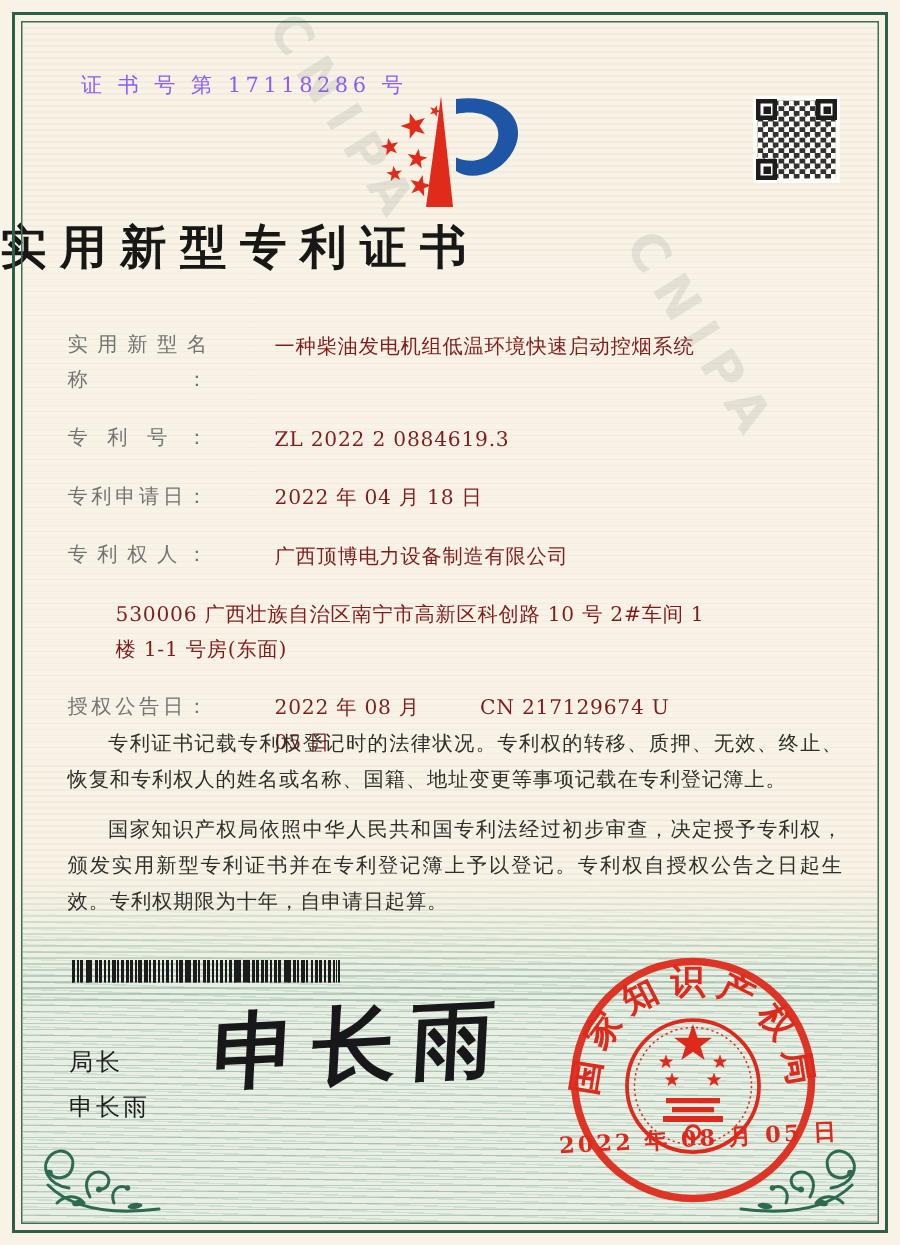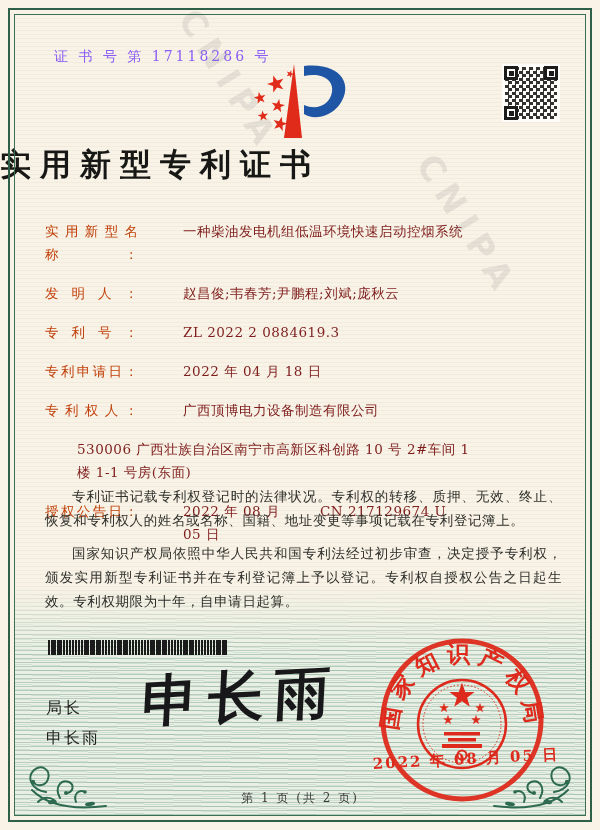--- a/index.html
+++ b/index.html
@@ -34,39 +34,39 @@
   .qr-noise{position:absolute;inset:3px;background-image:repeating-conic-gradient(#1c1c1c 0% 25%,transparent 0% 50%);background-size:7px 7px;opacity:.9;}
   .qr .f{position:absolute;width:8px;height:8px;border:3px solid #1c1c1c;background:#fdfcf8;}
   .qr .f::after{content:"";position:absolute;inset:1.5px;background:#1c1c1c;}
   .f.tl{left:2px;top:2px;} .f.tr{right:2px;top:2px;} .f.bl{left:2px;bottom:2px;}
 
   .title{position:absolute;left:0;right:0;top:144px;text-align:left;font-size:31px;font-weight:bold;
          letter-spacing:9px;color:#171715;}
 
   .fields{position:absolute;left:45px;right:36px;top:220px;font-size:13.5px;}
   .row{display:flex;margin-bottom:16px;line-height:23px;}
-  .lbl{display:inline-block;width:93px;flex:0 0 93px;text-align:justify;text-align-last:justify;color:#c2410c;}
+  .lbl{display:inline-block;width:93px;flex:0 0 93px;text-align:justify;text-align-last:justify;color:#737373;font-family:Liberation Mono, monospace;}
   .val{margin-left:45px;flex:1;letter-spacing:.5px;color:#7f1d1d;}
   .val.addr{max-width:408px;margin-left:32px;}
   .grant-group2{display:flex;margin-left:28px;}
   .grant-group1{display:flex;width:235px;flex:0 0 235px;justify-content:flex-end;}
   .grant-group1 .val{margin-left:45px;}
   .grant-group2 .lbl{width:80px;flex:0 0 80px;}
   .grant-group2 .val{margin-left:12px;}
 
   .paras{position:absolute;left:45px;right:38px;top:484px;font-size:13.5px;line-height:1.8;
          letter-spacing:.6px;color:#2e2e2a;}
   .paras p{margin:0 0 8px 0;text-indent:2em;text-align:justify;}
 
   .barcode{position:absolute;left:48px;top:640px;width:180px;height:15px;
     background-image:repeating-linear-gradient(90deg,#1b1b1b 0 1.5px,transparent 1.5px 3px),
                      repeating-linear-gradient(90deg,#1b1b1b 0 1px,transparent 1px 5.5px),
                      repeating-linear-gradient(90deg,#1b1b1b 0 2px,transparent 2px 9px);z-index:4;}
 
-  .commissioner{position:absolute;left:46px;top:694px;font-size:16px;color:#1f1f1d;z-index:4;line-height:30px;letter-spacing:2px;font-family:Liberation Mono, monospace;}
+  .commissioner{position:absolute;left:46px;top:694px;font-size:16px;color:#1f1f1d;z-index:4;line-height:30px;letter-spacing:2px;font-family:Liberation Serif, serif;}
   .signature{position:absolute;left:142px;top:660px;font-size:56px;color:#18181a;z-index:4;
      font-family:"DejaVu Serif",serif;transform:rotate(-3deg) skewX(-6deg);letter-spacing:10px;font-weight:600;}
 
   .seal{position:absolute;left:376px;top:634px;width:172px;height:172px;z-index:5;mix-blend-mode:multiply;}
   .seal-date{position:absolute;left:366px;top:750px;width:200px;text-align:center;color:#dd2a1c;
      font-size:15px;font-weight:bold;letter-spacing:2px;transform:rotate(-3deg);z-index:5;font-family:"DejaVu Serif",serif;}
 
   .page-num{position:absolute;left:0;right:0;top:790px;text-align:center;font-size:12px;color:#3a3a36;letter-spacing:2px;z-index:4;}
 
   .corner{position:absolute;bottom:16px;width:92px;height:74px;z-index:4;}
@@ -109,24 +109,20 @@
       <div class="f tr"></div>
       <div class="f bl"></div>
     </div>
 
     <div class="title">实用新型专利证书</div>
 
     <div class="fields">
       <div class="row">
         <span class="lbl">实用新型名称：</span>
         <span class="val">一种柴油发电机组低温环境快速启动控烟系统</span>
-      </div>
-      <div class="row">
-        <span class="lbl">发明人：</span>
-        <span class="val">赵昌俊;韦春芳;尹鹏程;刘斌;庞秋云</span>
       </div>
       <div class="row">
         <span class="lbl">专利号：</span>
         <span class="val">ZL 2022 2 0884619.3</span>
       </div>
       <div class="row">
         <span class="lbl">专利申请日：</span>
         <span class="val">2022 年 04 月 18 日</span>
       </div>
       <div class="row">
@@ -179,21 +175,20 @@
         <use href="#st2" transform="translate(72,86) scale(0.45)"></use>
         <use href="#st2" transform="translate(100,86) scale(0.45)"></use>
         <rect x="68" y="98" width="36" height="3.5" stroke="none"></rect>
         <rect x="72" y="104" width="28" height="3.5" stroke="none"></rect>
         <rect x="66" y="110" width="40" height="4" stroke="none"></rect>
         <circle cx="86" cy="121" r="4.5" fill="none" stroke-width="2"></circle>
       </g>
     </svg>
     <div class="seal-date">2022 年 08 月 05 日</div>
 
-    <div class="page-num">第 1 页 (共 2 页)</div>
 
     <svg class="corner left" viewBox="0 0 92 74">
       <g fill="none" stroke="#2d6a4f" stroke-width="2" stroke-linecap="round">
         <path d="M90,66 C58,70 32,66 16,50"></path>
         <path d="M30,52 C16,50 10,38 18,30 C25,24 35,29 32,39 C30,46 21,47 17,42"></path>
         <path d="M44,58 C38,47 45,39 53,42 C59,45 57,53 50,53"></path>
         <path d="M60,62 C57,54 63,49 69,52"></path>
         <path d="M22,62 C28,56 36,57 40,62"></path>
       </g>
       <g fill="#2d6a4f">

